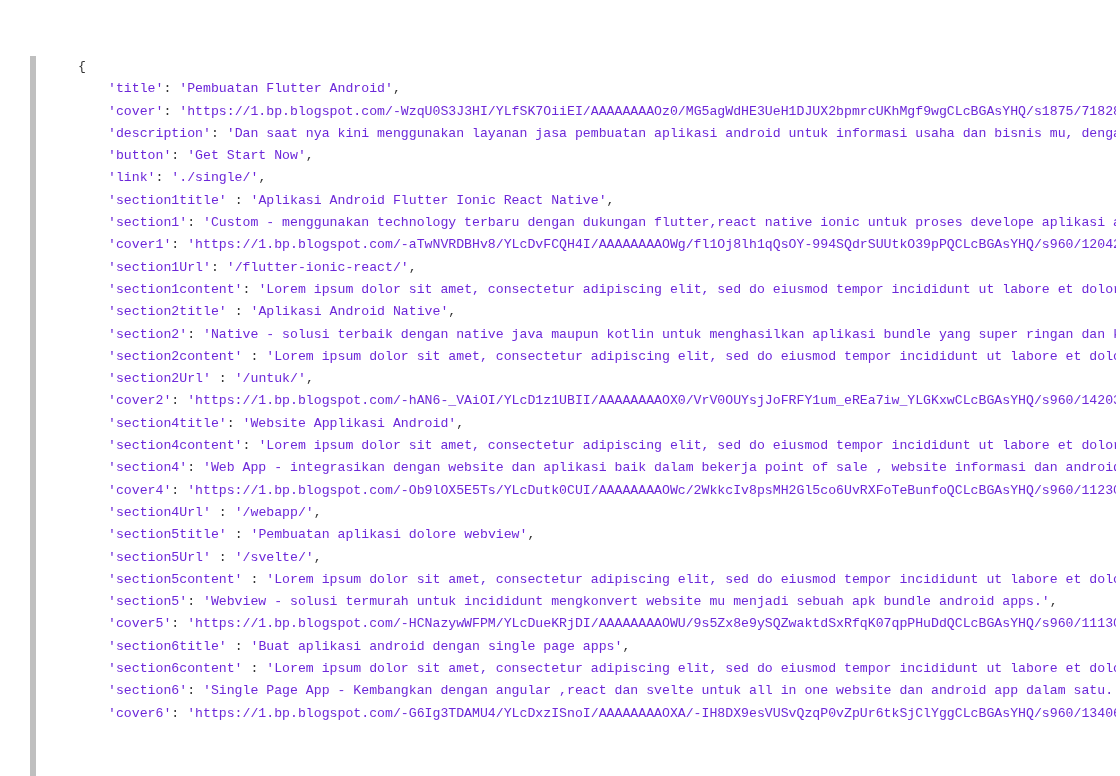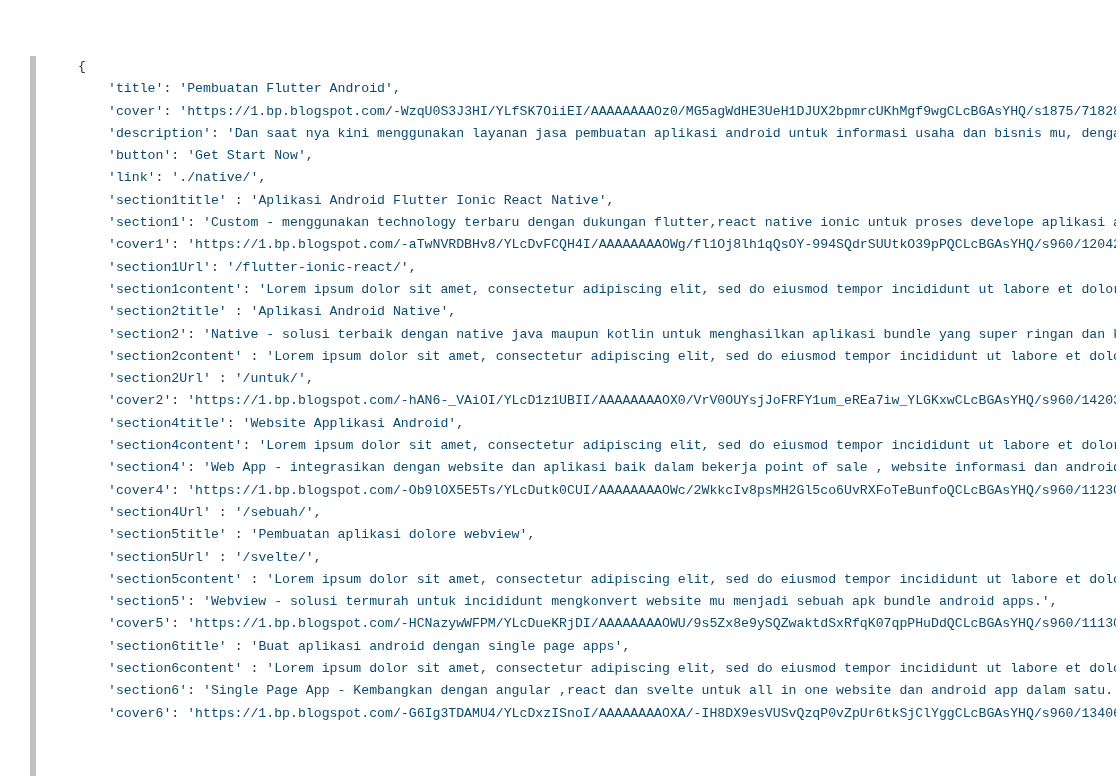--- a/index.html
+++ b/index.html
@@ -24,50 +24,50 @@
     top: 56px;
     right: 4px;
     height: 720px;
     font-family: Consolas, "Liberation Mono", Menlo, monospace;
     font-size: 13.2px;
     line-height: 22.3px;
     white-space: pre;
     overflow: hidden;
     color: #333;
   }
-  .str  { color: #0c4a6e; text-align: center; }   
+  .str  { color: #6d28d9; text-align: center; }   
   .pun  { color: #333333; }   
   .ind1 { display:inline-block; width: 30px; }
 </style>
 </head>
 <body>
 
 <div class="page">
   <div class="gutter"></div>
   <div class="code" id="code-block"><span class="pun">{</span>
 <span class="ind1"></span><span class="str">'title'</span><span class="pun">: </span><span class="str">'Pembuatan Flutter Android'</span><span class="pun">,</span>
 <span class="ind1"></span><span class="str">'cover'</span><span class="pun">: </span><span class="str">'https://1.bp.blogspot.com/-WzqU0S3J3HI/YLfSK7OiiEI/AAAAAAAAOz0/MG5agWdHE3UeH1DJUX2bpmrcUKhMgf9wgCLcBGAsYHQ/s1875/7182874</span>
 <span class="ind1"></span><span class="str">'description'</span><span class="pun">: </span><span class="str">'Dan saat nya kini menggunakan layanan jasa pembuatan aplikasi android untuk informasi usaha dan bisnis mu, dengan </span>
 <span class="ind1"></span><span class="str">'button'</span><span class="pun">: </span><span class="str">'Get Start Now'</span><span class="pun">,</span>
-<span class="ind1"></span><span class="str">'link'</span><span class="pun">: </span><span class="str">'./native/'</span><span class="pun">,</span>
+<span class="ind1"></span><span class="str">'link'</span><span class="pun">: </span><span class="str">'./single/'</span><span class="pun">,</span>
 <span class="ind1"></span><span class="str">'section1title'</span><span class="pun"> : </span><span class="str">'Aplikasi Android Flutter Ionic React Native'</span><span class="pun">,</span>
 <span class="ind1"></span><span class="str">'section1'</span><span class="pun">: </span><span class="str">'Custom - menggunakan technology terbaru dengan dukungan flutter,react native ionic untuk proses develope aplikasi and</span>
 <span class="ind1"></span><span class="str">'cover1'</span><span class="pun">: </span><span class="str">'https://1.bp.blogspot.com/-aTwNVRDBHv8/YLcDvFCQH4I/AAAAAAAAOWg/fl1Oj8lh1qQsOY-994SQdrSUUtkO39pPQCLcBGAsYHQ/s960/1204268</span>
 <span class="ind1"></span><span class="str">'section1Url'</span><span class="pun">: </span><span class="str">'/flutter-ionic-react/'</span><span class="pun">,</span>
 <span class="ind1"></span><span class="str">'section1content'</span><span class="pun">: </span><span class="str">'Lorem ipsum dolor sit amet, consectetur adipiscing elit, sed do eiusmod tempor incididunt ut labore et dolore </span>
 <span class="ind1"></span><span class="str">'section2title'</span><span class="pun"> : </span><span class="str">'Aplikasi Android Native'</span><span class="pun">,</span>
 <span class="ind1"></span><span class="str">'section2'</span><span class="pun">: </span><span class="str">'Native - solusi terbaik dengan native java maupun kotlin untuk menghasilkan aplikasi bundle yang super ringan dan kec</span>
 <span class="ind1"></span><span class="str">'section2content'</span><span class="pun"> : </span><span class="str">'Lorem ipsum dolor sit amet, consectetur adipiscing elit, sed do eiusmod tempor incididunt ut labore et dolore</span>
 <span class="ind1"></span><span class="str">'section2Url'</span><span class="pun"> : </span><span class="str">'/untuk/'</span><span class="pun">,</span>
 <span class="ind1"></span><span class="str">'cover2'</span><span class="pun">: </span><span class="str">'https://1.bp.blogspot.com/-hAN6-_VAiOI/YLcD1z1UBII/AAAAAAAAOX0/VrV0OUYsjJoFRFY1um_eREa7iw_YLGKxwCLcBGAsYHQ/s960/1420313</span>
 <span class="ind1"></span><span class="str">'section4title'</span><span class="pun">: </span><span class="str">'Website Applikasi Android'</span><span class="pun">,</span>
 <span class="ind1"></span><span class="str">'section4content'</span><span class="pun">: </span><span class="str">'Lorem ipsum dolor sit amet, consectetur adipiscing elit, sed do eiusmod tempor incididunt ut labore et dolore </span>
 <span class="ind1"></span><span class="str">'section4'</span><span class="pun">: </span><span class="str">'Web App - integrasikan dengan website dan aplikasi baik dalam bekerja point of sale , website informasi dan android a</span>
 <span class="ind1"></span><span class="str">'cover4'</span><span class="pun">: </span><span class="str">'https://1.bp.blogspot.com/-Ob9lOX5E5Ts/YLcDutk0CUI/AAAAAAAAOWc/2WkkcIv8psMH2Gl5co6UvRXFoTeBunfoQCLcBGAsYHQ/s960/1123065</span>
-<span class="ind1"></span><span class="str">'section4Url'</span><span class="pun"> : </span><span class="str">'/sebuah/'</span><span class="pun">,</span>
+<span class="ind1"></span><span class="str">'section4Url'</span><span class="pun"> : </span><span class="str">'/webapp/'</span><span class="pun">,</span>
 <span class="ind1"></span><span class="str">'section5title'</span><span class="pun"> : </span><span class="str">'Pembuatan aplikasi dolore webview'</span><span class="pun">,</span>
 <span class="ind1"></span><span class="str">'section5Url'</span><span class="pun"> : </span><span class="str">'/svelte/'</span><span class="pun">,</span>
 <span class="ind1"></span><span class="str">'section5content'</span><span class="pun"> : </span><span class="str">'Lorem ipsum dolor sit amet, consectetur adipiscing elit, sed do eiusmod tempor incididunt ut labore et dolore</span>
 <span class="ind1"></span><span class="str">'section5'</span><span class="pun">: </span><span class="str">'Webview - solusi termurah untuk incididunt mengkonvert website mu menjadi sebuah apk bundle android apps.'</span><span class="pun">,</span>
 <span class="ind1"></span><span class="str">'cover5'</span><span class="pun">: </span><span class="str">'https://1.bp.blogspot.com/-HCNazywWFPM/YLcDueKRjDI/AAAAAAAAOWU/9s5Zx8e9ySQZwaktdSxRfqK07qpPHuDdQCLcBGAsYHQ/s960/1113016</span>
 <span class="ind1"></span><span class="str">'section6title'</span><span class="pun"> : </span><span class="str">'Buat aplikasi android dengan single page apps'</span><span class="pun">,</span>
 <span class="ind1"></span><span class="str">'section6content'</span><span class="pun"> : </span><span class="str">'Lorem ipsum dolor sit amet, consectetur adipiscing elit, sed do eiusmod tempor incididunt ut labore et dolore</span>
 <span class="ind1"></span><span class="str">'section6'</span><span class="pun">: </span><span class="str">'Single Page App - Kembangkan dengan angular ,react dan svelte untuk all in one website dan android app dalam satu.'</span>
 <span class="ind1"></span><span class="str">'cover6'</span><span class="pun">: </span><span class="str">'https://1.bp.blogspot.com/-G6Ig3TDAMU4/YLcDxzISnoI/AAAAAAAAOXA/-IH8DX9esVUSvQzqP0vZpUr6tkSjClYggCLcBGAsYHQ/s960/1340680</span></div>
 </div>

